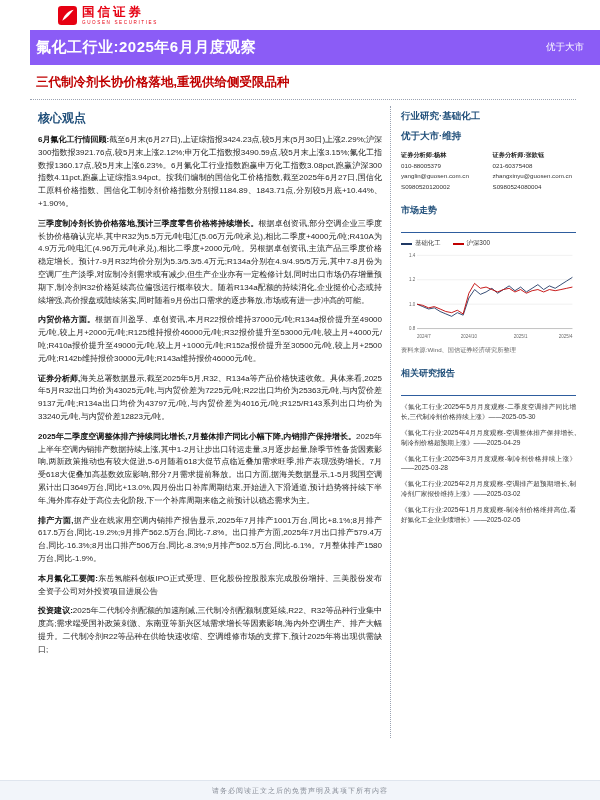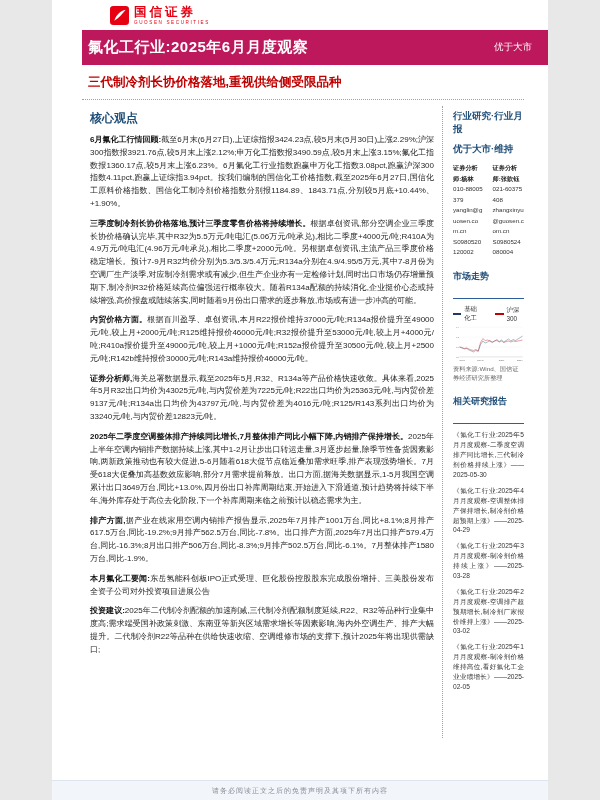--- a/index.html
+++ b/index.html
@@ -1,29 +1,29 @@
 <!DOCTYPE html>
 <html><head>
 <meta charset="utf-8">
 <style>
   * { box-sizing: border-box; margin: 0; padding: 0; }
   html,body { background:#e8e8e8; }
   body { font-family: "Liberation Sans", "DejaVu Sans", sans-serif; }
-  .page { position:relative; width:496px; height:800px; margin:0 auto; background:#fff; overflow:hidden; }
+  .page { position:relative; width:600px; height:800px; margin:0 auto; background:#fff; overflow:hidden; }
 
   
   .topbar { padding:6px 0 5px 58px; height:30px; }
   .logo { display:flex; align-items:center; gap:5px; }
   .logo-icon { width:19px; height:19px; flex:0 0 auto; }
   .logo-text { display:flex; flex-direction:column; line-height:1.1; }
   .logo-cn { color:#e60012; font-weight:bold; font-size:12.5px; letter-spacing:3px; }
   .logo-en { color:#e60012; font-size:4.6px; letter-spacing:1.6px; }
 
   
-  .band { margin-left:30px; background:#be185d; color:#fff; display:flex; align-items:center; justify-content:space-between; padding:8px 16px 8px 6px; }
+  .band { margin-left:30px; background:#8b5cf6; color:#fff; display:flex; align-items:center; justify-content:space-between; padding:8px 16px 8px 6px; }
   .band-title { font-size:15px; font-weight:bold; letter-spacing:0.5px; }
   .band-rating { font-size:9.5px; }
   .subtitle { margin:9px 0 8px 36px; color:#c00000; font-weight:bold; font-size:12.5px; }
 
   
   .columns { display:flex; margin:0 24px 0 30px; border-top:1px dotted #9aa2b1; padding-top:6px; }
   .main { width:352px; padding-right:8px;margin-left:8px; }
   .sidebar { flex:1; border-left:1px dotted #9aa2b1; padding-left:10px; min-height:632px; }
 
   .core-title { color:#1f4e79; font-size:12px; font-weight:bold; margin:4px 0 7px; }
@@ -79,21 +79,21 @@
       <p class="para"><b>三季度制冷剂长协价格落地,预计三季度零售价格将持续增长。</b><span>根据卓创资讯,部分空调企业三季度长协价格确认完毕,其中R32为5.5万元/吨电汇(5.06万元/吨承兑),相比二季度+4000元/吨;R410A为4.9万元/吨电汇(4.96万元/吨承兑),相比二季度+2000元/吨。另根据卓创资讯,主流产品三季度价格稳定增长。预计7-9月R32均价分别为5.3/5.3/5.4万元;R134a分别在4.9/4.95/5万元,其中7-8月份为空调厂生产淡季,对应制冷剂需求或有减少,但生产企业亦有一定检修计划,同时出口市场仍存增量预期下,制冷剂R32价格延续高位偏强运行概率较大。随着R134a配额的持续消化,企业挺价心态或持续增强,高价报盘或陆续落实,同时随着9月份出口需求的逐步释放,市场或有进一步冲高的可能。</span></p>
       <p class="para"><b>内贸价格方面。</b><span>根据百川盈孚、卓创资讯,本月R22报价维持37000元/吨;R134a报价提升至49000元/吨,较上月+2000元/吨;R125维持报价46000元/吨;R32报价提升至53000元/吨,较上月+4000元/吨;R410a报价提升至49000元/吨,较上月+1000元/吨;R152a报价提升至30500元/吨,较上月+2500元/吨;R142b维持报价30000元/吨;R143a维持报价46000元/吨。</span></p>
       <p class="para"><b>证券分析师,</b><span>海关总署数据显示,截至2025年5月,R32、R134a等产品价格快速收敛。具体来看,2025年5月R32出口均价为43025元/吨,与内贸价差为7225元/吨;R22出口均价为25363元/吨,与内贸价差9137元/吨;R134a出口均价为43797元/吨,与内贸价差为4016元/吨;R125/R143系列出口均价为33240元/吨,与内贸价差12823元/吨。</span></p>
       <p class="para"><b>2025年二季度空调整体排产持续同比增长,7月整体排产同比小幅下降,内销排产保持增长。</b><span>2025年上半年空调内销排产数据持续上涨,其中1-2月让步出口转运走量,3月逐步起量,除季节性备货因素影响,两新政策推动也有较大促进,5-6月随着618大促节点临近叠加需求旺季,排产表现强势增长。7月受618大促叠加高基数效应影响,部分7月需求提前释放。出口方面,据海关数据显示,1-5月我国空调累计出口3649万台,同比+13.0%,四月份出口补库周期结束,开始进入下滑通道,预计趋势将持续下半年,海外库存处于高位去化阶段,下一个补库周期来临之前预计以稳态需求为主。</span></p>
       <p class="para"><b>排产方面,</b><span>据产业在线家用空调内销排产报告显示,2025年7月排产1001万台,同比+8.1%;8月排产617.5万台,同比-19.2%;9月排产562.5万台,同比-7.8%。出口排产方面,2025年7月出口排产579.4万台,同比-16.3%;8月出口排产506万台,同比-8.3%;9月排产502.5万台,同比-6.1%。7月整体排产1580万台,同比-1.9%。</span></p>
       <p class="para"><b>本月氟化工要闻:</b><span>东岳氢能科创板IPO正式受理、巨化股份控股股东完成股份增持、三美股份发布全资子公司对外投资项目进展公告</span></p>
       <p class="para"><b>投资建议:</b><span>2025年二代制冷剂配额的加速削减,三代制冷剂配额制度延续,R22、R32等品种行业集中度高;需求端受国补政策刺激、东南亚等新兴区域需求增长等因素影响,海内外空调生产、排产大幅提升。二代制冷剂R22等品种在供给快速收缩、空调维修市场的支撑下,预计2025年将出现供需缺口;</span></p>
     </div>
 
     <div class="sidebar">
-      <div class="sb-h1">行业研究·行业月报</div>
+      <div class="sb-h1">行业研究·基础化工</div>
       <div class="sb-h1">优于大市·维持</div>
 
       <div class="analysts">
         <div class="analyst">
           <div class="a-role"><span>证券分析师:</span><span>杨林</span></div>
           <div class="a-line">010-88005379</div>
           <div class="a-line">yanglin@guosen.com.cn</div>
           <div class="a-line">S0980520120002</div>
         </div>
         <div class="analyst">

